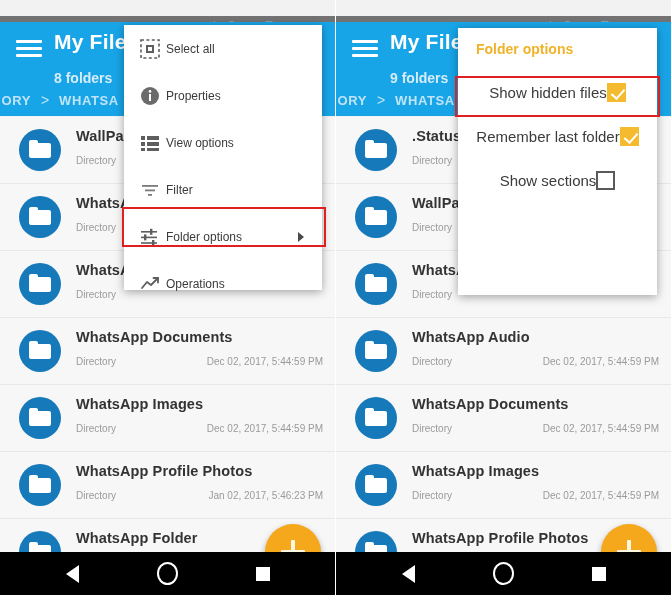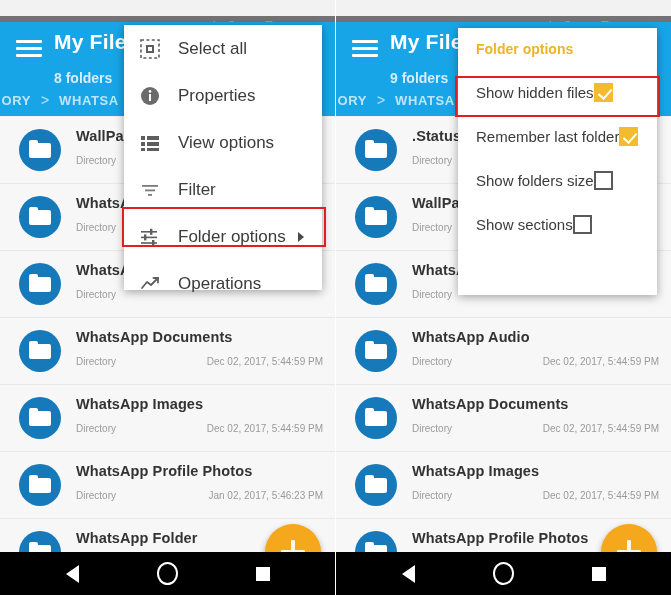--- a/index.html
+++ b/index.html
@@ -53,30 +53,30 @@
   
   .navbar{position:absolute;left:0;bottom:0;width:100%;height:43px;background:#000000;
           display:flex;align-items:center;justify-content:center;gap:78px;z-index:40;}
   .nav-back{width:0;height:0;border-top:9px solid transparent;border-bottom:9px solid transparent;border-right:13px solid #ffffff;}
   .nav-home{width:17px;height:19px;border-radius:50%;border:2.5px solid #ffffff;}
   .nav-rec{width:14px;height:14px;background:#ffffff;}
 
   
   .menu{position:absolute;background:#ffffff;box-shadow:0 2px 9px rgba(0,0,0,.35);z-index:50;}
   .mitem{position:relative;display:flex;align-items:center;height:47px;padding-left:14px;box-sizing:border-box;}
-  .mlabel{font-size:17px;color:#3b3b3b;margin-left:40px;}
+  .mlabel{font-size:12px;color:#3b3b3b;margin-left:28px;}
   .micon{position:absolute;left:16px;top:50%;transform:translateY(-50%);width:20px;height:20px;}
   .caret{position:absolute;right:18px;top:50%;transform:translateY(-50%);
          width:0;height:0;border-top:5px solid transparent;border-bottom:5px solid transparent;border-left:6px solid #4a4a4a;}
   .hl{position:absolute;border:2.5px solid #e02020;box-sizing:border-box;z-index:55;pointer-events:none;}
 
   
   .menu-head{height:42px;display:flex;align-items:center;padding-left:18px;box-sizing:border-box;}
   .menu-head-txt{color:#f0b229;font-size:14px;font-weight:bold;}
-  .citem{position:relative;display:flex;align-items:center;justify-content:flex-start;height:44px;
+  .citem{position:relative;display:flex;align-items:center;justify-content:center;height:44px;
          padding:0 18px 0 18px;box-sizing:border-box;}
   .clabel{font-size:15px;color:#3b3b3b;}
   .cbox{width:19px;height:19px;border:2px solid #5a5a5a;box-sizing:border-box;flex:none;}
   .cbox.on{background:#f5bb2e;border-color:#f5bb2e;position:relative;}
   .cbox.on::after{content:"";position:absolute;left:5px;top:1px;width:6px;height:11px;
                   border:solid #ffffff;border-width:0 2.5px 2.5px 0;transform:rotate(42deg);}
 </style>
 </head>
 <body>
 
@@ -349,24 +349,20 @@
       </div>
       <div class="citem">
         <span class="clabel">Show hidden files</span>
         <span class="cbox on"></span>
       </div>
       <div class="citem">
         <span class="clabel">Remember last folder</span>
         <span class="cbox on"></span>
       </div>
       <div class="citem">
-        <span class="clabel">Show folders size</span>
-        <span class="cbox"></span>
-      </div>
-      <div class="citem">
         <span class="clabel">Show sections</span>
         <span class="cbox"></span>
       </div>
     </div>
     <div class="hl" style="left:119px;top:76px;width:205px;height:41px;"></div>
   </div>
 
   <div class="divider"></div>
 </div>
 

